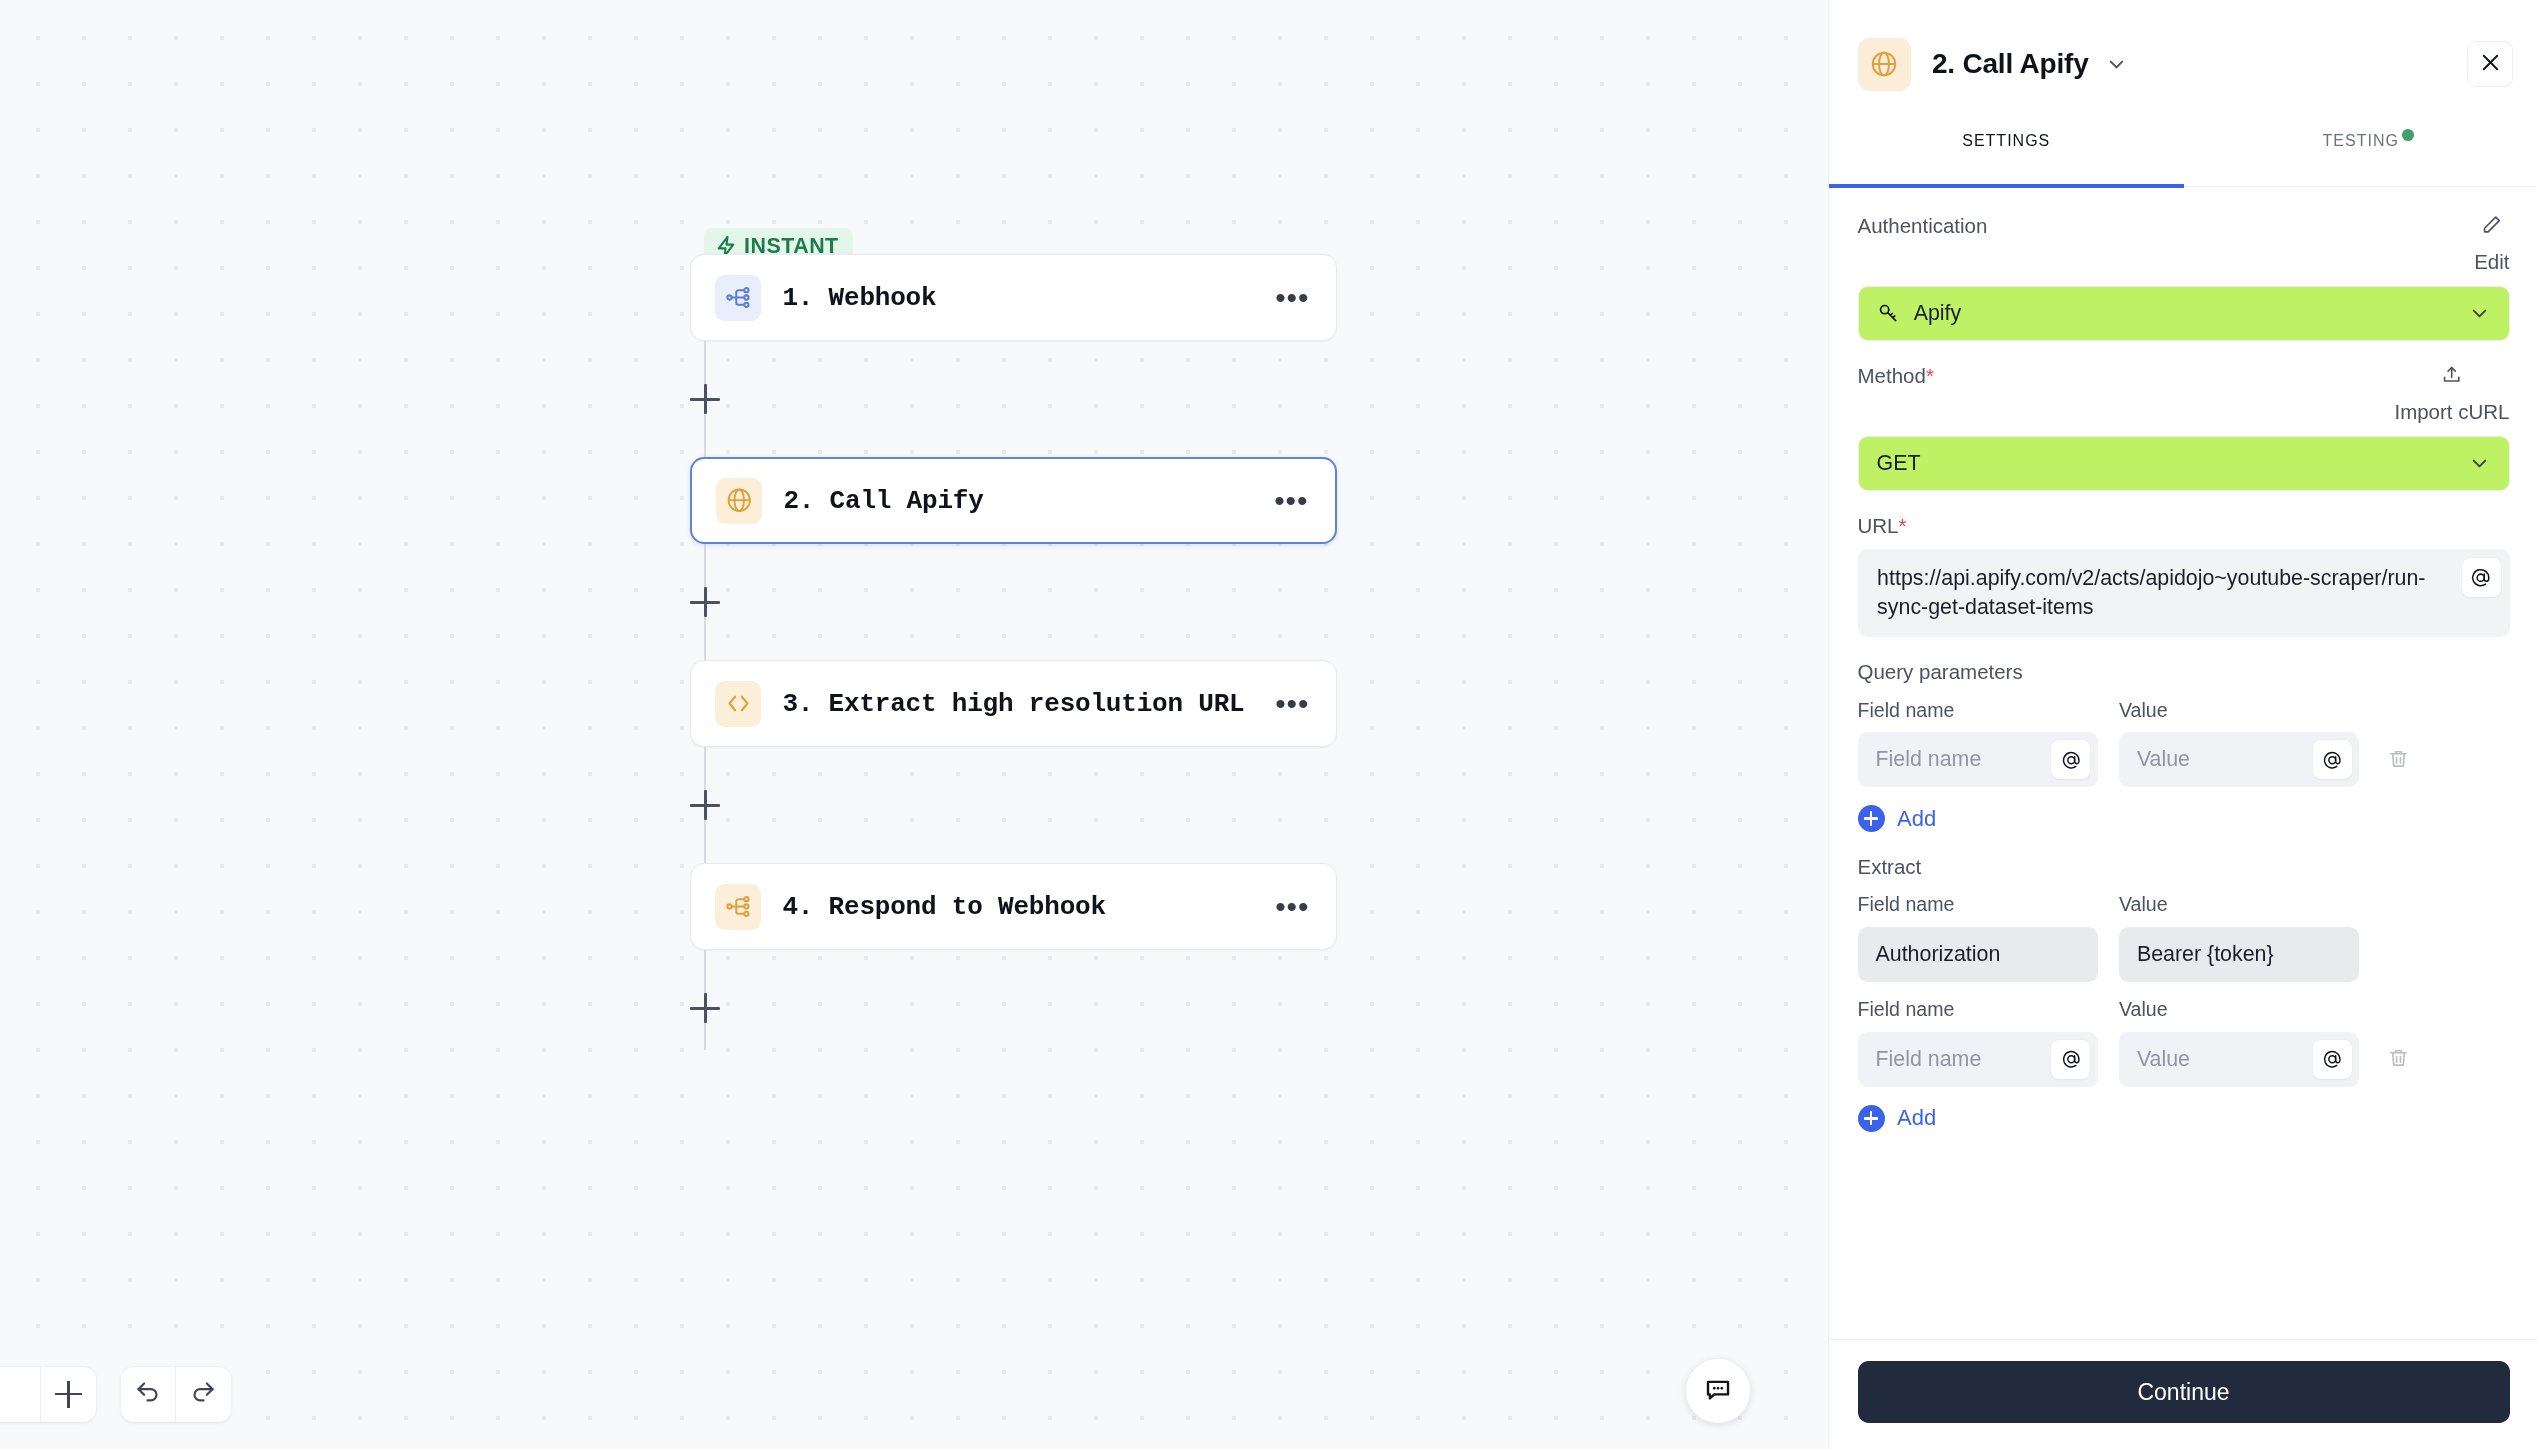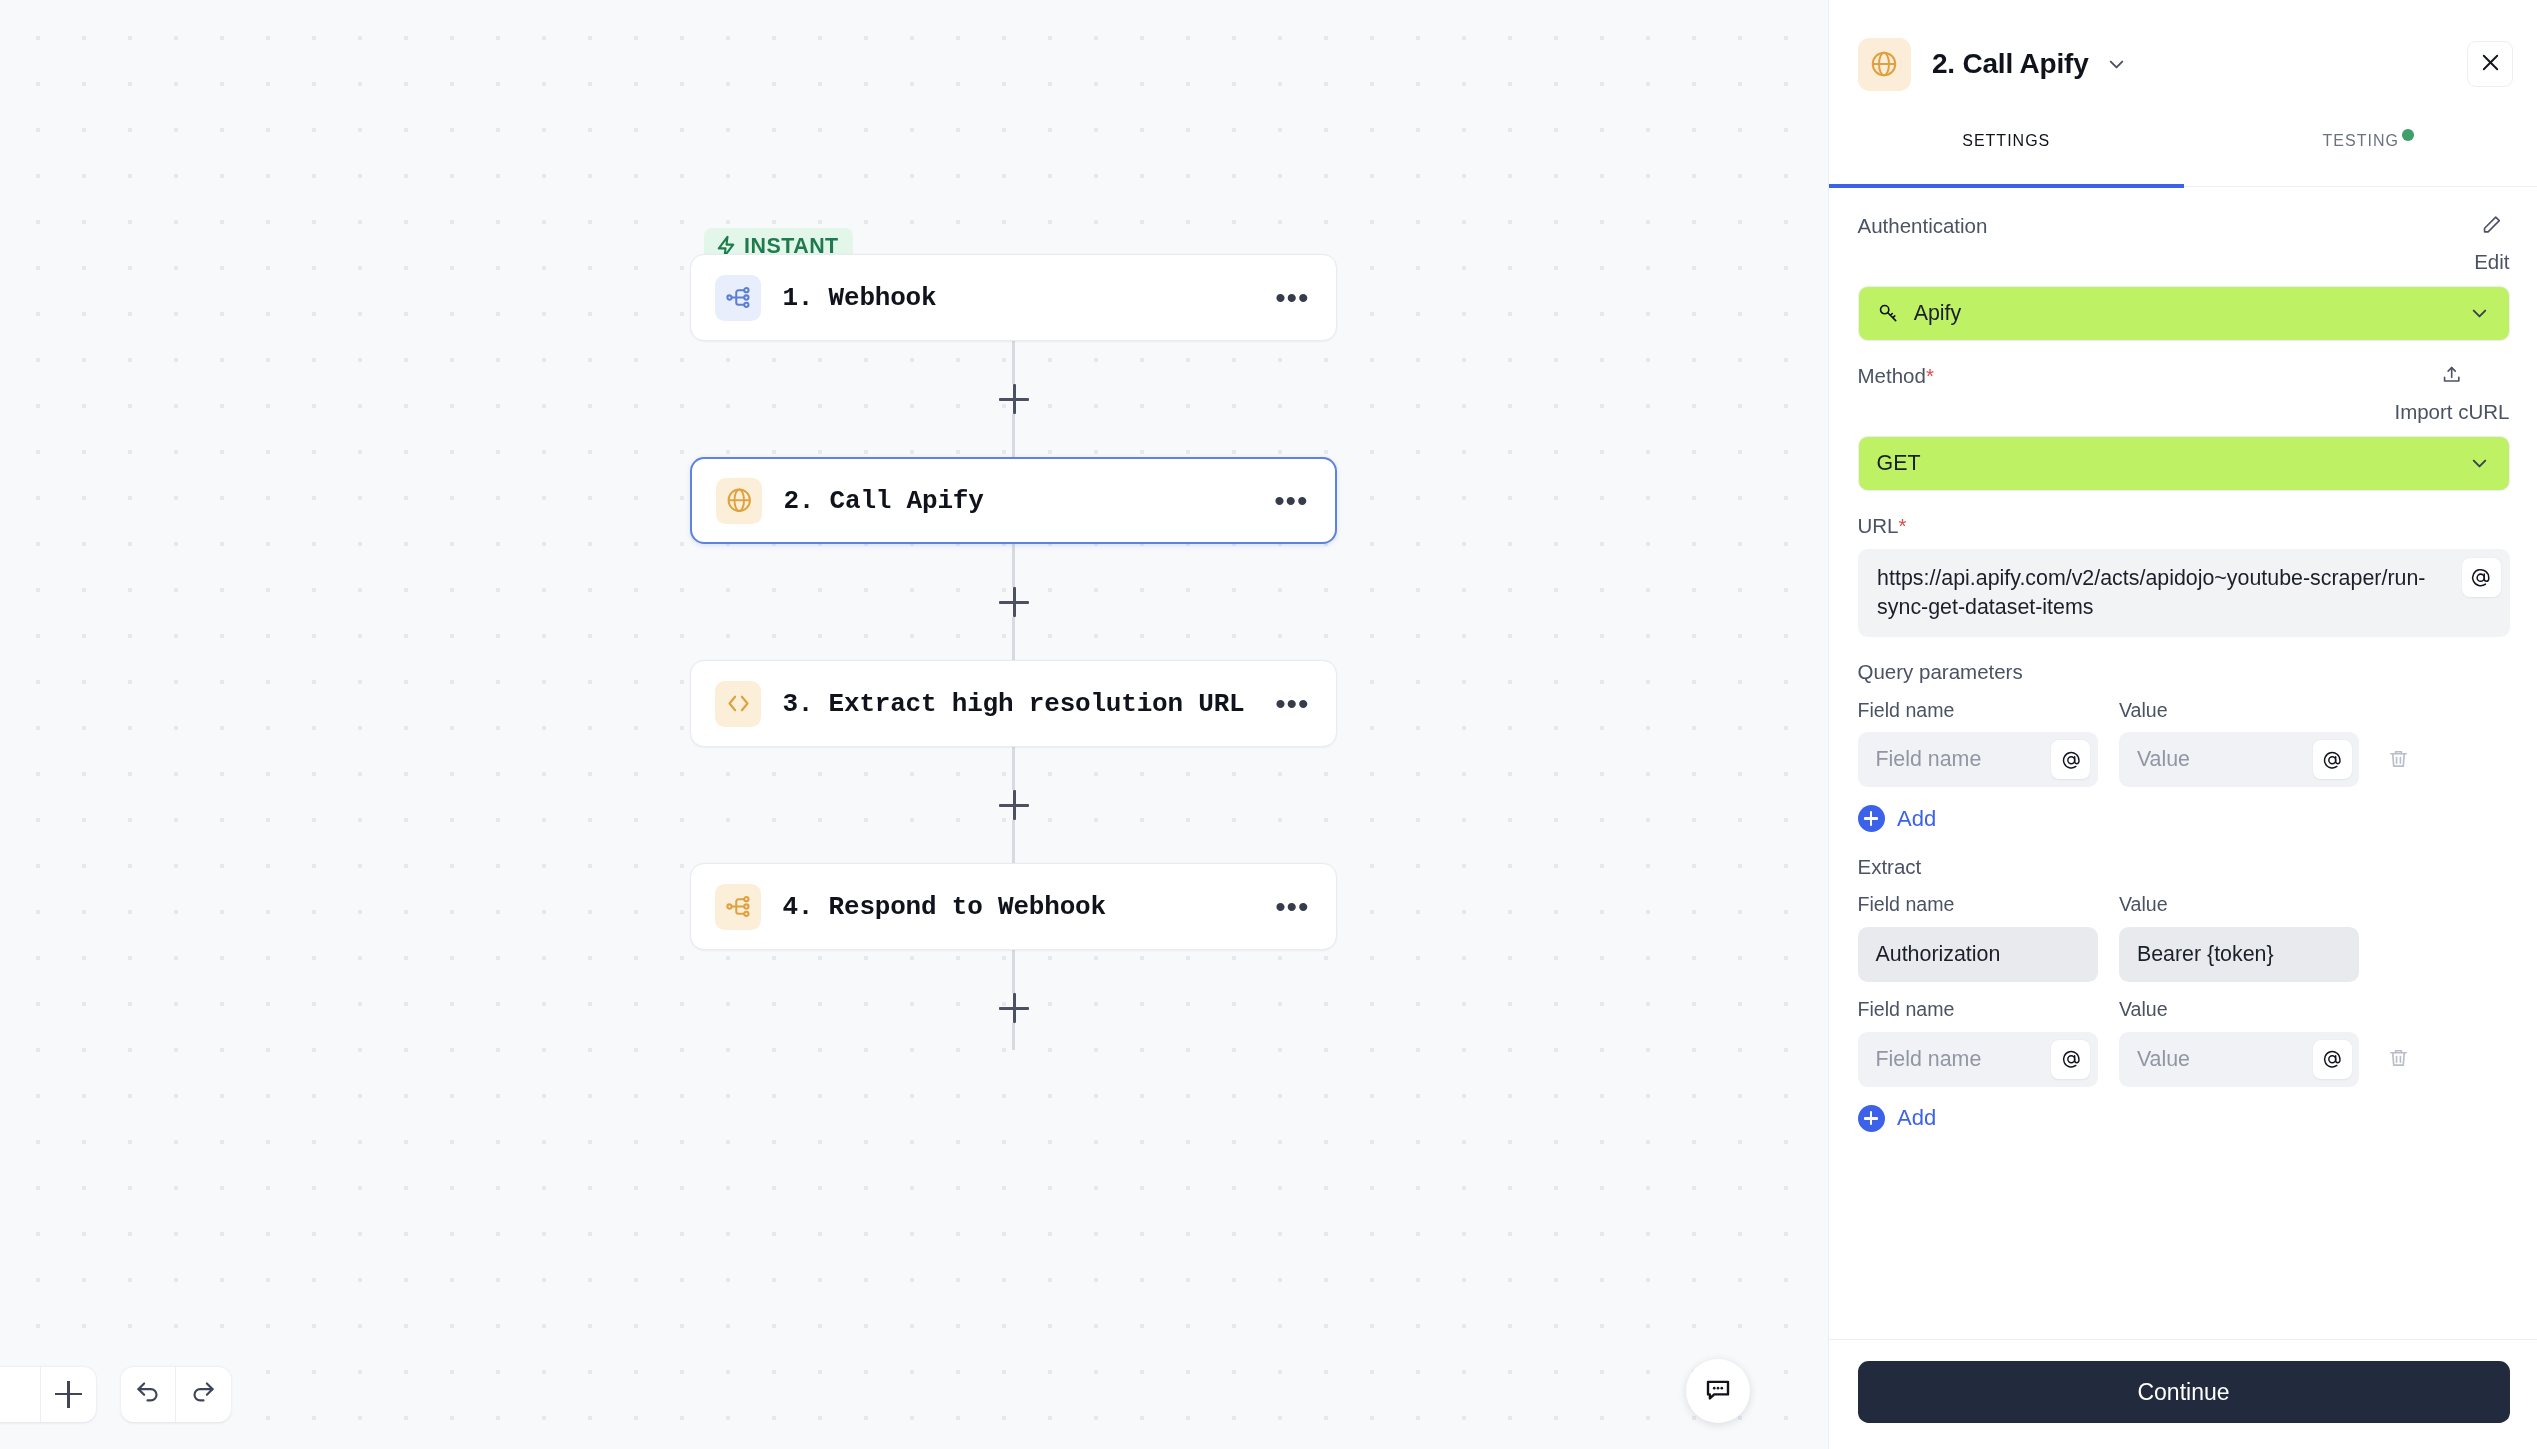--- a/index.html
+++ b/index.html
@@ -19,21 +19,21 @@
     background-image: radial-gradient(circle, #e6e8ee 2.1px, transparent 2.3px);
     background-size: 46px 46px;
     background-position: 15px 15px;
     overflow: hidden;
   }
 
   .flow {
     position: absolute;
     left: 690px; top: 254px;
     width: 647px;
-    display: flex; flex-direction: column; align-items: center;
+    display: flex; flex-direction: column; align-items: flex-start;
   }
 
   .node-wrap { position: relative; width: 647px; }
 
   .instant-badge {
     position: absolute;
     left: 14.2px; top: -26px;
     display: flex; align-items: center; gap: 6.2px;
     background: #e3f6ea;
     color: #1f7a4d;

